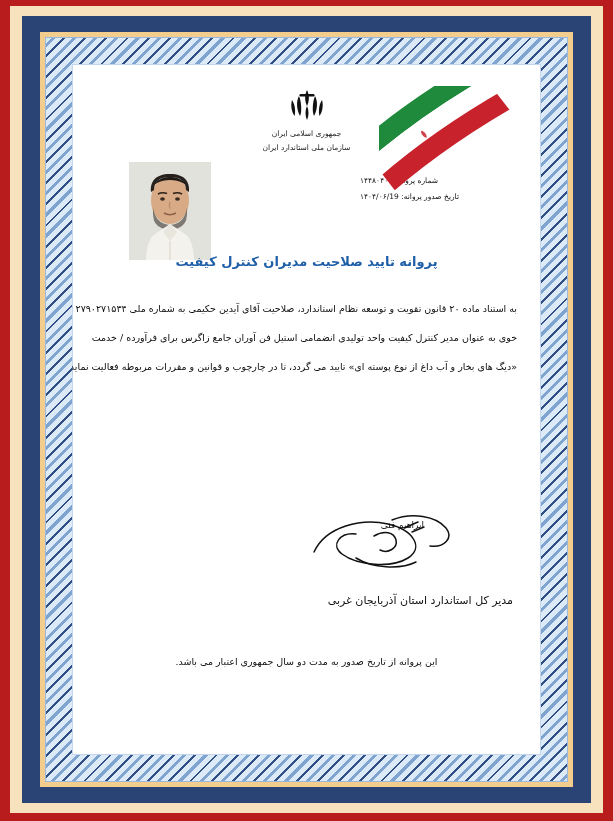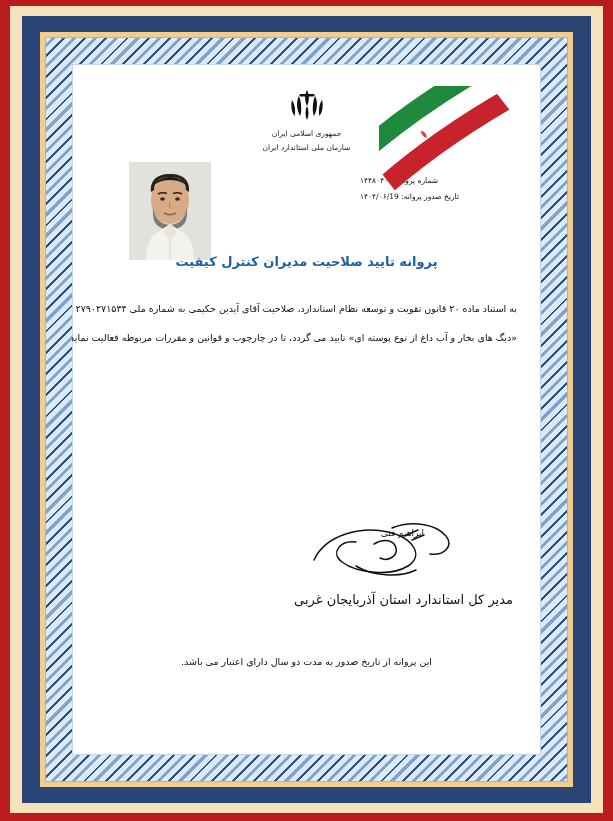--- a/index.html
+++ b/index.html
@@ -168,23 +168,23 @@
   
   .signature-block {
     position: absolute;
     bottom: 148px;
     right: 28px;
     width: 235px;
     z-index: 4;
   }
   .sig-mark { display: block; margin: 0 auto; }
   .sig-role {
-    font-size: 13px;
+    font-size: 11px;
     color: #111;
-    margin-top: 10px;
+    margin-top: 20px;
     font-family: "DejaVu Sans", sans-serif;
     white-space: nowrap;
   }
 
   
   .validity {
     position: absolute;
     bottom: 88px;
     left: 0;
     right: 0;
@@ -264,35 +264,36 @@
 
     <div class="meta">
       <div class="meta-row">شماره پروانه: ۱۴۴۸۰۴۰۱</div>
       <div class="meta-row">تاریخ صدور پروانه: ۱۴۰۴/۰۶/19</div>
     </div>
 
     <div class="cert-title">پروانه تایید صلاحیت مدیران کنترل کیفیت</div>
 
     <div class="body-text">
       <div class="body-line">به استناد ماده ۲۰ قانون تقویت و توسعه نظام استاندارد، صلاحیت آقای آیدین حکیمی به شماره ملی ۲۷۹۰۲۷۱۵۳۴ صادر از</div>
+      <div class="body-line">خوی به عنوان مدیر کنترل کیفیت واحد تولیدی انضمامی استیل فن آوران جامع زاگرس برای فرآورده / خدمت</div>
       <div class="body-line">«دیگ های بخار و آب داغ از نوع پوسته ای» تایید می گردد، تا در چارچوب و قوانین و مقررات مربوطه فعالیت نماید.</div>
     </div>
 
     <div class="signature-block">
       <svg class="sig-mark" width="200" height="66" viewBox="0 0 200 66">
         <g fill="none" stroke="#111" stroke-width="1.5" stroke-linecap="round">
           <path d="M18 44 C 30 18 66 10 92 16 C 118 22 128 40 112 50 C 96 60 62 58 46 46 C 34 37 44 24 60 26"></path>
           <path d="M96 12 C 116 4 140 8 150 20 C 158 30 148 40 134 38"></path>
           <path d="M60 50 C 76 60 104 62 120 54"></path>
           <path d="M78 28 C 88 22 98 24 100 32 C 102 40 92 46 84 42"></path>
           <path d="M108 20 l 14 -6 M116 24 l 12 -5"></path>
         </g>
         <g fill="#111" font-size="9" font-family="DejaVu Sans, sans-serif">
           <text x="128" y="20">ابراهیم فنی</text>
         </g>
       </svg>
       <div class="sig-role">مدیر کل استاندارد استان آذربایجان غربی</div>
     </div>
 
-    <div class="validity">این پروانه از تاریخ صدور به مدت دو سال دارای اعتبار می باشد.</div>
+    <div class="validity">این پروانه از تاریخ صدور به مدت دو سال جمهوری اعتبار می باشد.</div>
 
   </div>
 </div>
 
 </body></html>

